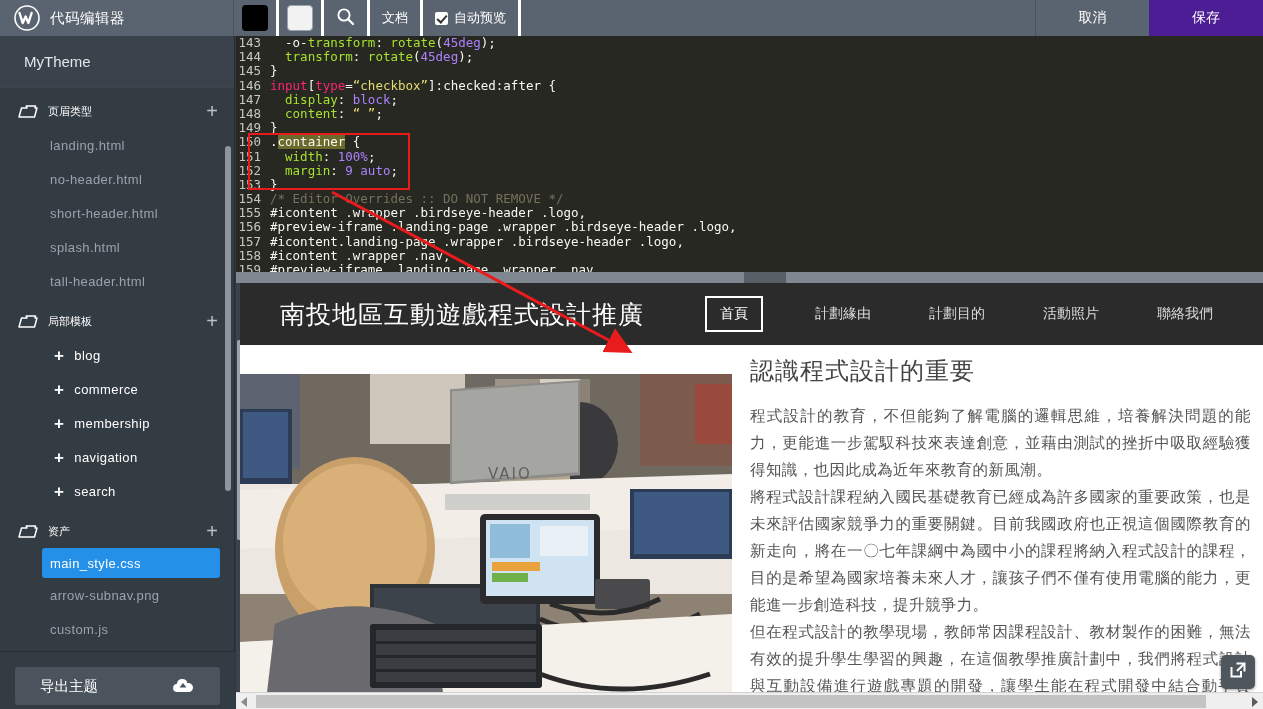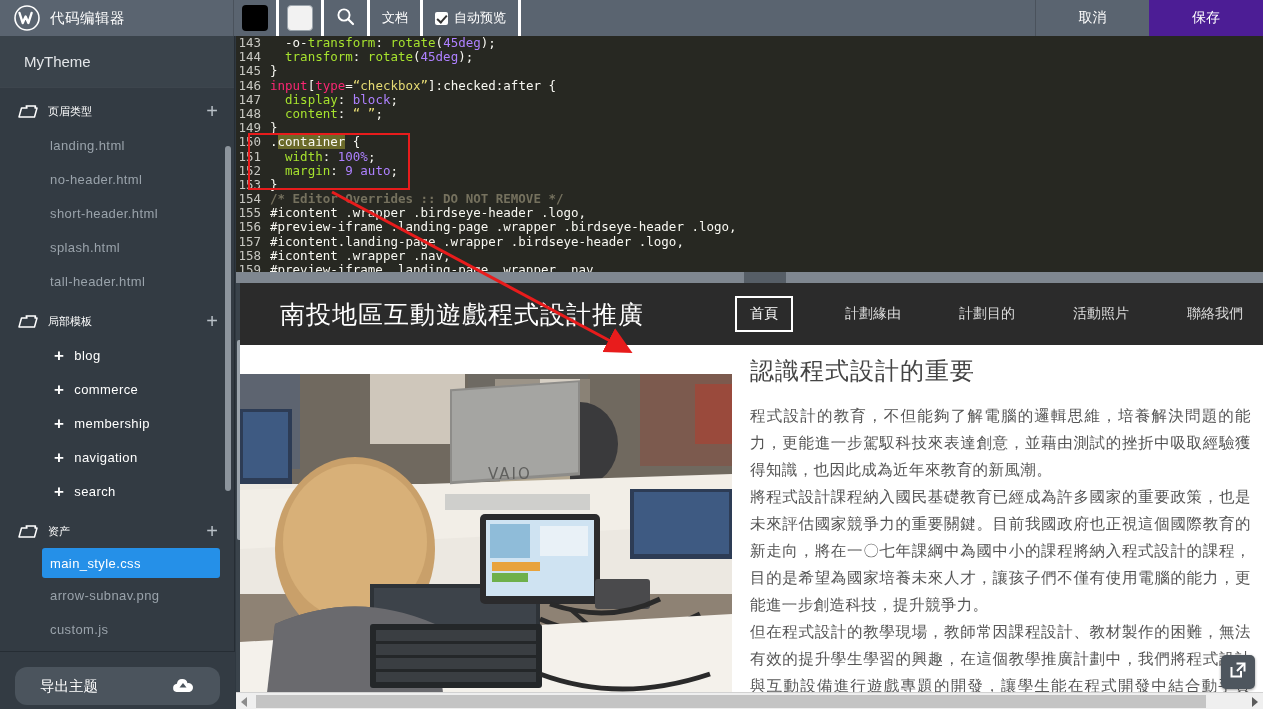--- a/index.html
+++ b/index.html
@@ -99,21 +99,21 @@
   .sb-scroll {
     position: absolute; right: 3px; top: 58px; width: 6px; height: 345px;
     background: #8d959d; border-radius: 3px;
   }
   .sidebar-footer {
     position: absolute; left: 0; bottom: 0; width: 235px; height: 58px;
     border-top: 1px solid #262d34; display: flex; align-items: center;
     justify-content: center; background: #333b43;
   }
   .export-btn {
-    width: 205px; height: 38px; background: #4b545d; border-radius: 12px;
+    width: 205px; height: 38px; background: #4b545d; border-radius: 3px;
     display: flex; align-items: center; justify-content: center; gap: 73px;
     color: #ffffff; font-size: 14.5px; cursor: pointer; margin-top: 11px;
   }
   .cloud-icon { width: 24px; height: 16px; }
 
   
   .editor {
     position: absolute; top: 36px; left: 236px; width: 1027px; height: 236px;
     background: #272822; overflow: hidden;
     font-family: "DejaVu Sans Mono", "Liberation Mono", monospace;
@@ -122,21 +122,21 @@
   .code-line { display: flex; white-space: pre; height: 14.2px; }
   .ln {
     width: 34px; flex: 0 0 34px; text-align: right; padding-right: 9px;
     color: #c8c8c2;
   }
   .ct { color: #f8f8f2; }      
   .k-prop { color: #a6e22e; }
   .k-val  { color: #ae81ff; }      
   .k-tag  { color: #f92672; }      
   .k-str  { color: #e6db74; }
-  .k-com  { color: #75715e; font-weight: bold; }
+  .k-com  { color: #75715e; }
   .k-plain{ color: #f8f8f2; }
   .hl-token { background: #6b6a2a; color: #f8f8f2; }
   .editor-hscroll {
     position: absolute; left: 236px; top: 272px; width: 1027px; height: 11px;
     background: #7f8790;
   }
   .editor-hscroll .thumb {
     position: absolute; left: 508px; top: 0; width: 42px; height: 11px;
     background: #565e66;
   }
@@ -153,21 +153,21 @@
   .pv-scroll-left .vthumb {
     position: absolute; left: 1px; top: 57px; width: 9px; height: 200px;
     background: #9aa3ab; border-radius: 2px;
   }
   .site {
     position: absolute; left: 4px; top: 0; width: 1023px; height: 426px;
     overflow: hidden;
   }
   .site-header {
     height: 62px; background: #2b2b2b; display: flex; align-items: center;
-    padding: 0 14px 0 40px;
+    padding: 0 44px 0 40px;
   }
   .site-title {
     color: #ffffff; font-size: 25px; font-family: "DejaVu Serif", serif;
     letter-spacing: 1px; flex: 1 1 auto; white-space: nowrap;
   }
   .site-nav { display: flex; align-items: center; gap: 26px; }
   .nav-item {
     color: #dcdcdc; font-size: 14px; font-family: Liberation Sans, sans-serif;
     padding: 4px 6px; cursor: pointer; white-space: nowrap; margin-left: 20px;
   }

